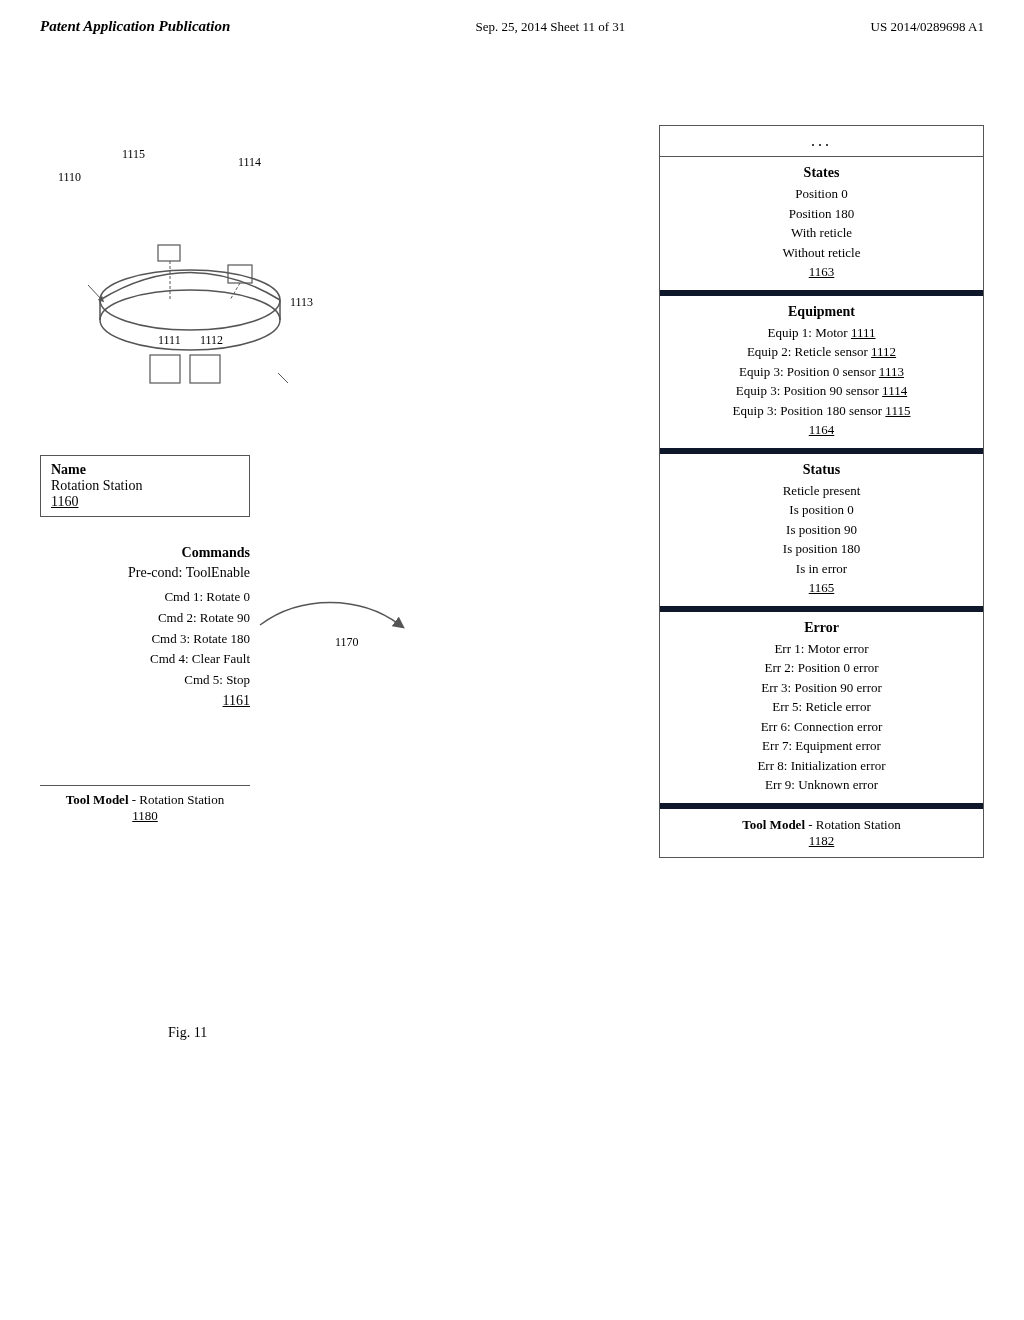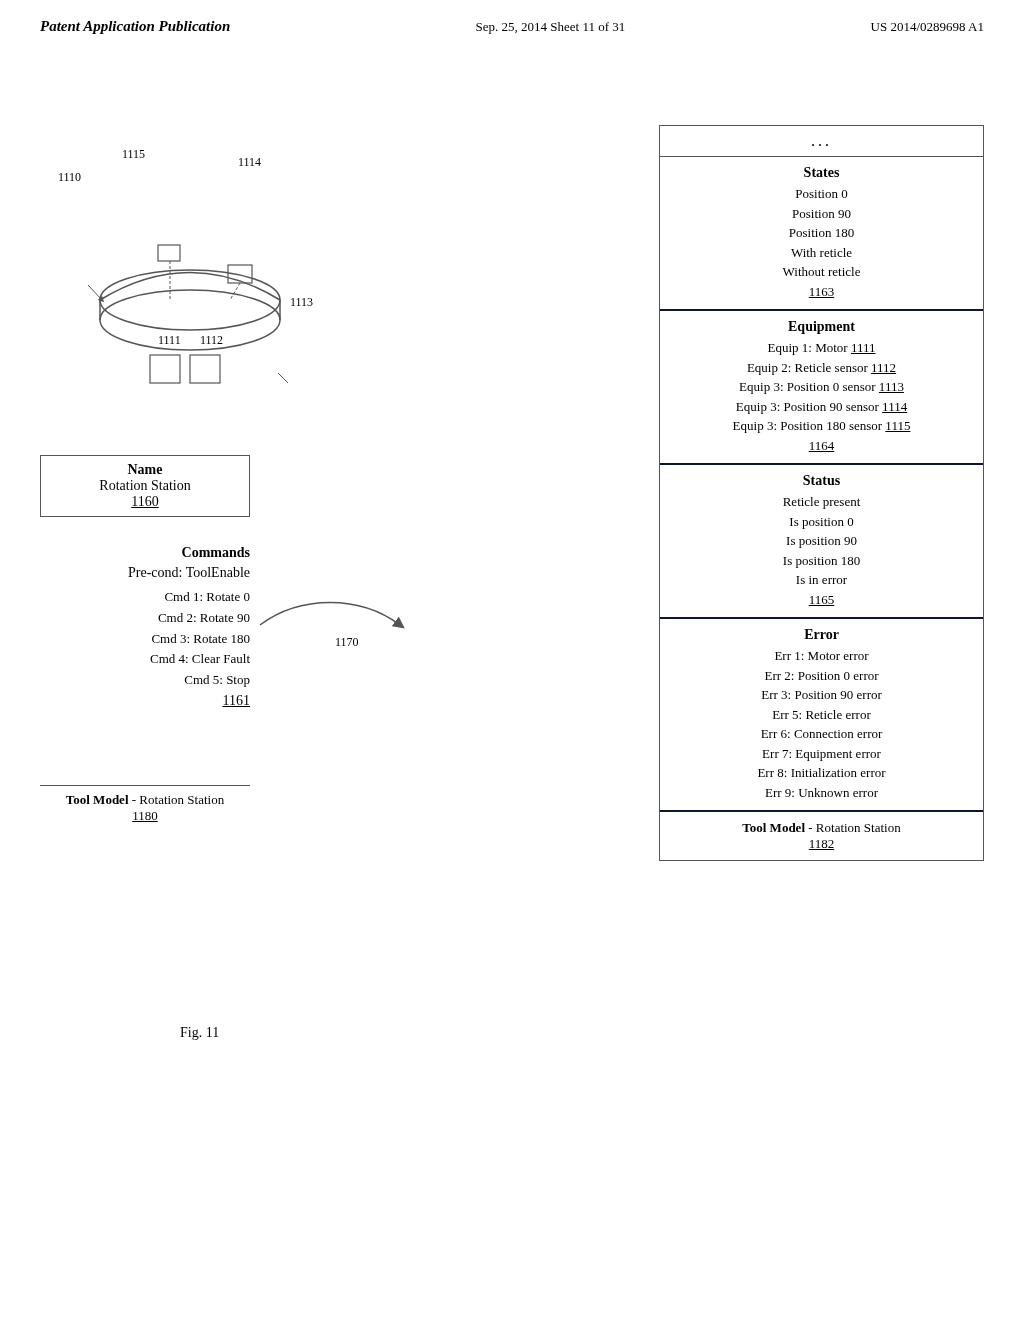--- a/index.html
+++ b/index.html
@@ -45,29 +45,29 @@
     
     .diagram-area {
       position: absolute;
       left: 0;
       top: 80px;
       width: 320px;
     }
 
     .fig-label {
       position: absolute;
-      left: 140px;
+      left: 128px;
       top: 960px;
       font-size: 14px;
       text-align: center;
     }
 
     .data-section {
       padding: 8px 14px;
-      border-bottom: 2px solid #0f172a;
+      border-bottom: 6px solid #0f172a;
       text-align: center;
     }
 
     .data-section:last-child {
       border-bottom: none;
     }
 
     .data-section .section-title {
       font-weight: bold;
       font-size: 14px;
@@ -140,21 +140,21 @@
 
     
 
     .left-name-box {
       position: absolute;
       left: 0;
       top: 390px;
       width: 210px;
       border: 1px solid #555;
       padding: 6px 10px;
-      text-align: center;
+      text-align: left;
     }
 
     .left-commands-box {
       position: absolute;
       left: 0;
       top: 480px;
       width: 210px;
       text-align: right;
     }
 
@@ -265,21 +265,20 @@
 
   <div style="position:absolute; right:0; top:60px; width:325px; border:1px solid #555;">
 
     <div class="section-dots">
       <span>...</span>
     </div>
 
     <div class="data-section">
       <div class="section-title">States</div>
       <div class="section-item">Position 0</div>
-      <div class="section-item">Position 90</div>
       <div class="section-item">Position  180</div>
       <div class="section-item">With reticle</div>
       <div class="section-item">Without reticle</div>
       <div class="section-item underline">1163</div>
     </div>
 
     <div class="data-section">
       <div class="section-title">Equipment</div>
       <div class="section-item">Equip 1: Motor <span class="underline">1111</span></div>
       <div class="section-item">Equip 2: Reticle sensor <span class="underline">1112</span></div>

